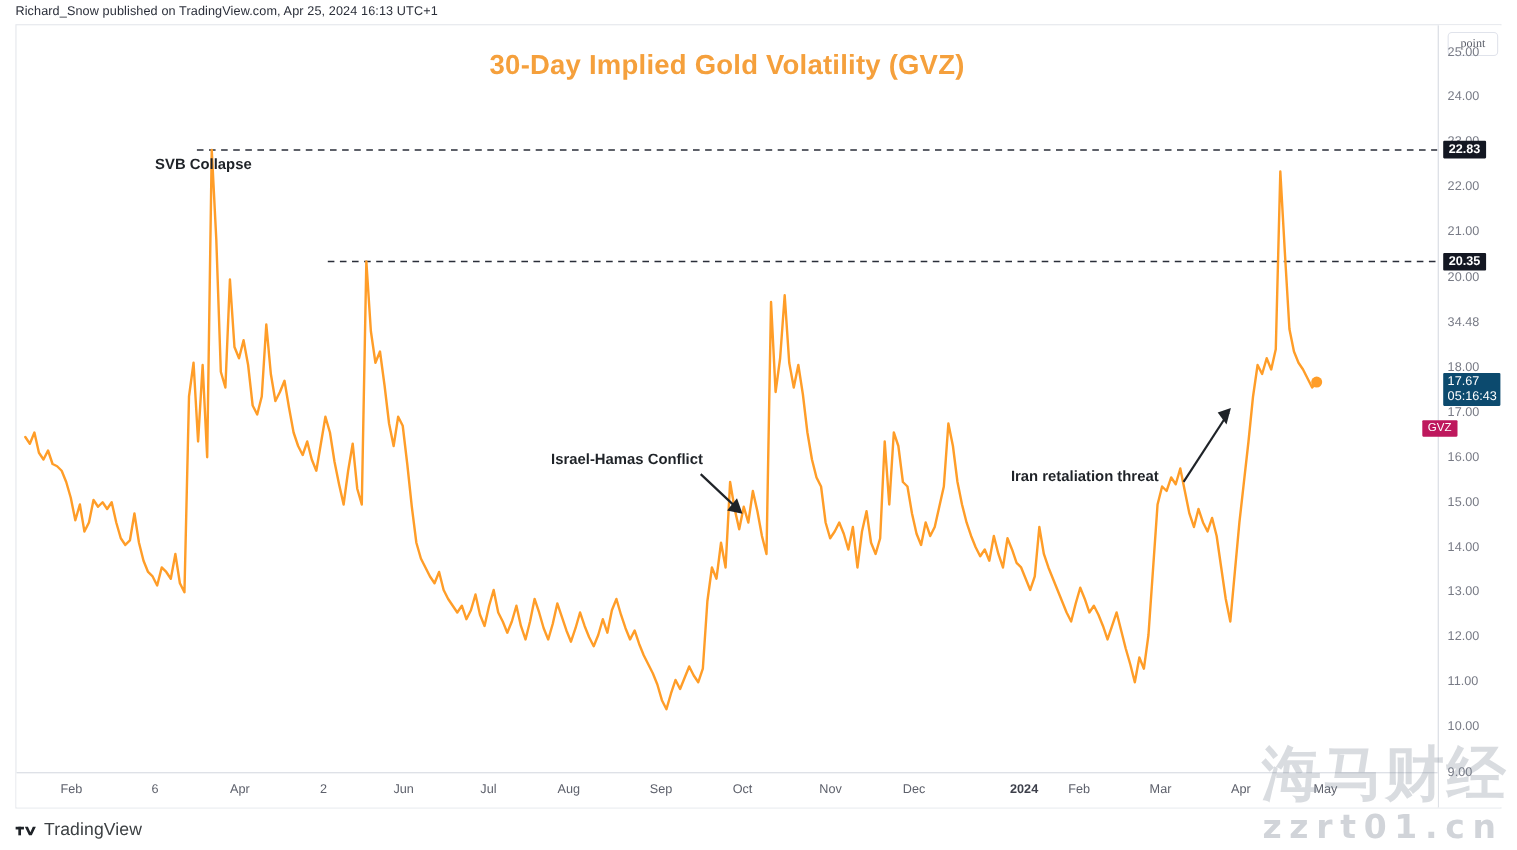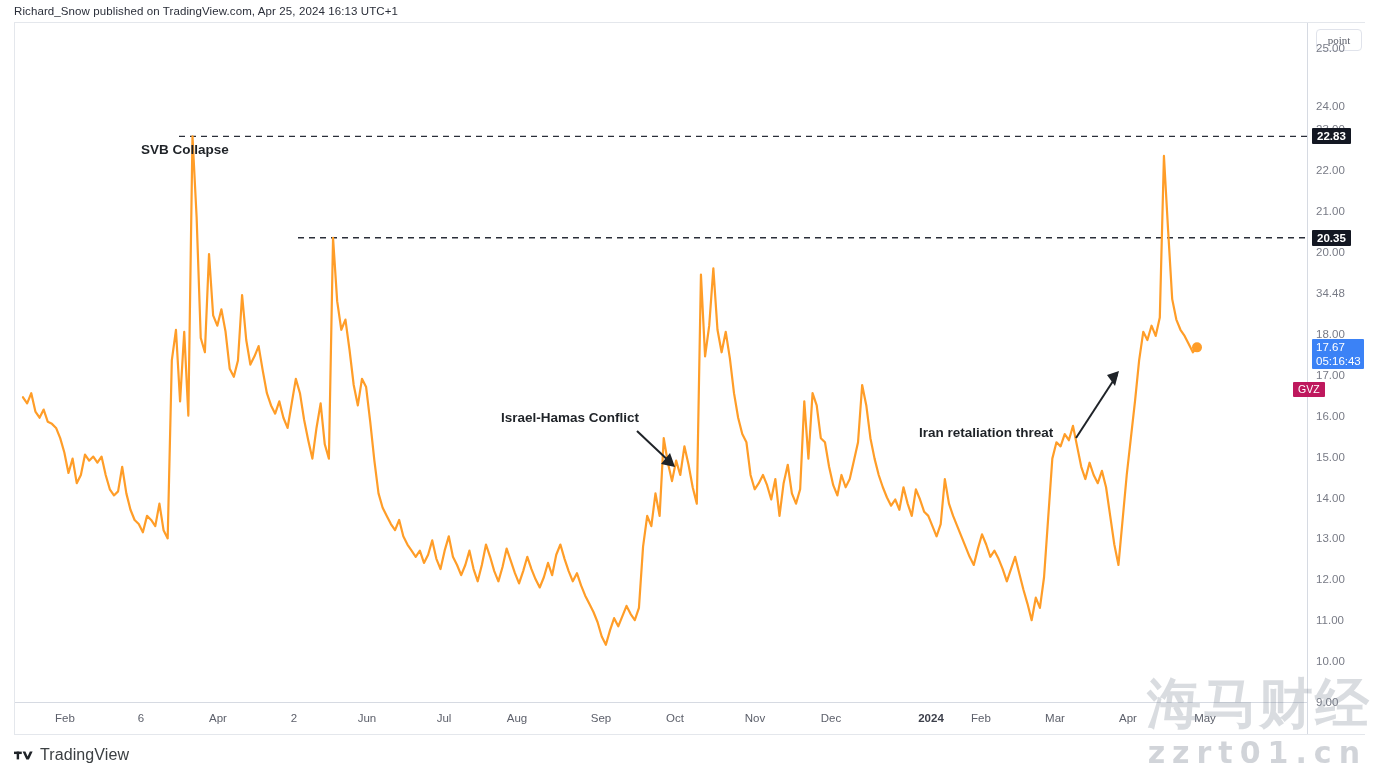--- a/index.html
+++ b/index.html
@@ -128,21 +128,21 @@
     font-weight: bold;
     color: #ffffff;
     background: #131722;
     border-radius: 1px;
     white-space: nowrap;
   }
   .current-badge {
     position: absolute;
     left: 4px;
     width: 52px;
-    background: #3b82f6;
+    background: #0c4a6e;
     color: #ffffff;
     font-size: 11.5px;
     padding: 1px 4px;
     border-radius: 1px;
     line-height: 14px;
     box-sizing: border-box;
   }
   .symbol-tag {
     position: absolute;
     left: 1278px;
@@ -251,31 +251,32 @@
           <polygon points="660,444 646,441 655,430" fill="#1f2328"></polygon>
         </g>
 
         <g>
           <line x1="1061" y1="415" x2="1102" y2="352" stroke="#1f2328" stroke-width="2"></line>
           <polygon points="1104,348 1100,363 1092,352" fill="#1f2328"></polygon>
         </g>
       </g>
     </svg>
 
+    <div class="chart-title">30-Day Implied Gold Volatility (GVZ)</div>
 
     <div class="annot svb">SVB Collapse</div>
     <div class="annot israel">Israel-Hamas Conflict</div>
     <div class="annot iran">Iran retaliation threat</div>
   </div>
 
   <div class="price-axis">
     <div class="axis-unit-btn">point</div>
     <div id="tick-labels">
         <div class="tick-label" style="top: 18.5px;">25.00</div>
-        <div class="tick-label" style="top: 77px; text-align: center;">24.00</div>
+        <div class="tick-label" style="top: 59px; text-align: center;">24.00</div>
         <div class="tick-label" style="top: 100.3px;">23.00</div>
         <div class="tick-label" style="top: 141.3px;">22.00</div>
         <div class="tick-label" style="top: 182.2px;">21.00</div>
         <div class="tick-label" style="top: 223.1px;">20.00</div>
         <div class="tick-label" style="top: 264px;">34.48</div>
         <div class="tick-label" style="top: 304.9px;">18.00</div>
         <div class="tick-label" style="top: 345.8px;">17.00</div>
         <div class="tick-label" style="top: 386.7px;">16.00</div>
         <div class="tick-label" style="top: 427.6px;">15.00</div>
         <div class="tick-label" style="top: 468.5px;">14.00</div>

